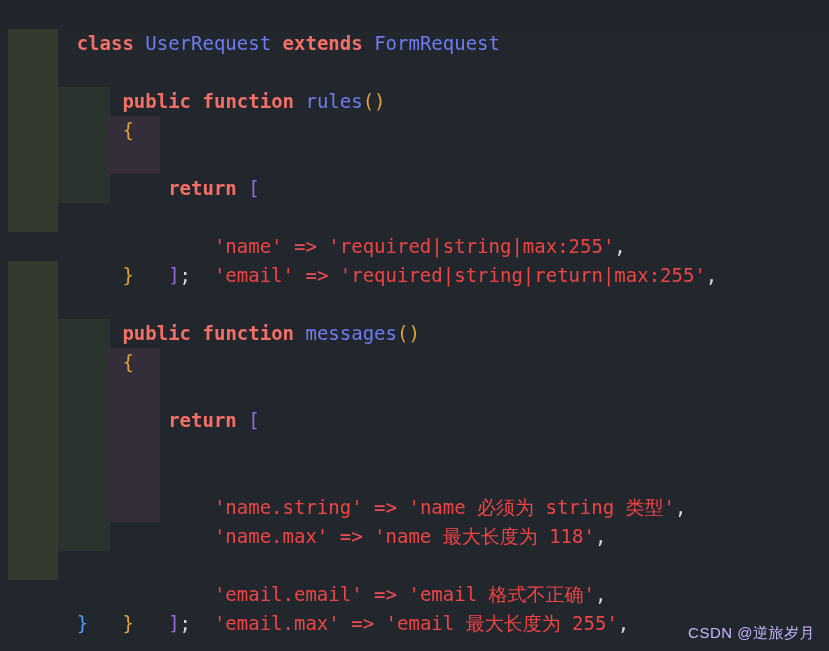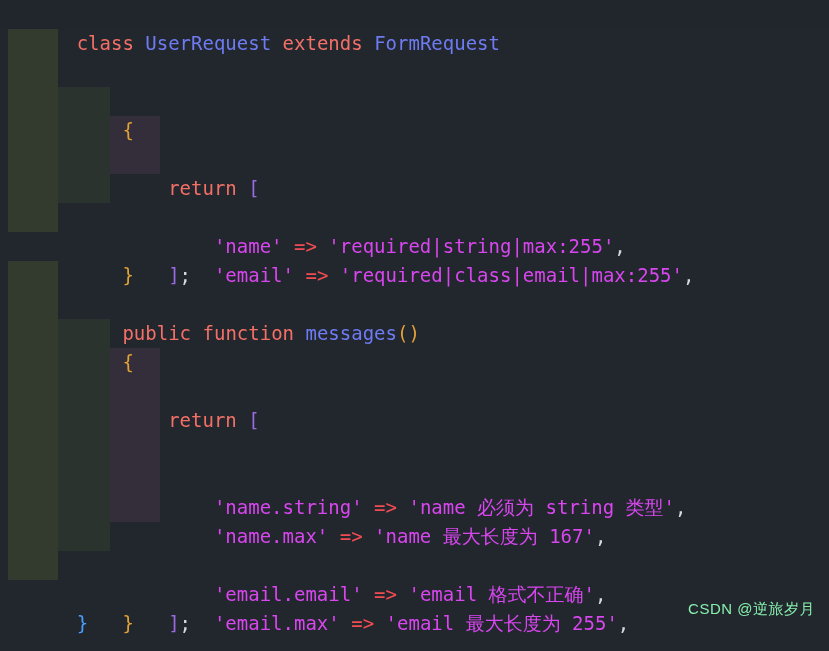--- a/index.html
+++ b/index.html
@@ -48,56 +48,57 @@
   }
   .g1 { left: 8px;   width: 50px; background: #333a2e; }
   .g2 { left: 58px;  width: 52px; background: #2a332e; }
   .g3 { left: 110px; width: 50px; background: #332e3a; }
   .ltext {
     position: relative;
     z-index: 1;
   }
 
   
-  .kw       { color: #f47067; }              
+  .kw       { color: #f47067; font-weight: bold; }              
   .type     { color: #6e7bf2; }              
   .paren    { color: #e2a336; }              
   .brace-o  { color: #e2a336; }              
   .brace-b  { color: #4a9eff; }              
   .brk      { color: #9a6ae0; }              
-  .str      { color: #d946ef; margin-top: 18px; }              
+  .str      { color: #ef4444; margin-top: 18px; }              
   .arrow    { color: #f04c51; }              
   .punc     { color: #d6dae0; }              
 
   .watermark {
     position: absolute;
     right: 14px;
-    bottom: 28px;
+    bottom: 4px;
     font-family: "Liberation Sans", "DejaVu Sans", sans-serif;
     font-size: 15px;
-    color: #86efac;
+    color: #c4b5fd;
     letter-spacing: 0.5px;
     z-index: 5;
   }
 </style>
 </head>
 <body>
 
 <div id="editor">
 
   <div class="first-band"></div>
 
   <div class="code-area">
 
     <div class="line">
       <span class="ltext"><span class="kw">class</span> <span class="type">UserRequest</span> <span class="kw">extends</span> <span class="type">FormRequest</span></span>
     </div>
 
     <div class="line">
       <span class="guide g1"></span>
+      <span class="ltext">    <span class="kw">public</span> <span class="kw">function</span> <span class="type">rules</span><span class="paren">()</span></span>
     </div>
 
     <div class="line">
       <span class="guide g1"></span>
       <span class="ltext">    <span class="brace-o">{</span></span>
     </div>
 
     <div class="line">
       <span class="guide g1"></span>
       <span class="guide g2"></span>
@@ -108,21 +109,21 @@
       <span class="guide g1"></span>
       <span class="guide g2"></span>
       <span class="guide g3"></span>
       <span class="ltext">            <span class="str">'name'</span> <span class="arrow">=&gt;</span> <span class="str">'required|string|max:255'</span><span class="punc">,</span></span>
     </div>
 
     <div class="line">
       <span class="guide g1"></span>
       <span class="guide g2"></span>
       <span class="guide g3"></span>
-      <span class="ltext">            <span class="str">'email'</span> <span class="arrow">=&gt;</span> <span class="str">'required|class|email|max:255'</span><span class="punc">,</span></span>
+      <span class="ltext">            <span class="str">'email'</span> <span class="arrow">=&gt;</span> <span class="str">'required|string|return|max:255'</span><span class="punc">,</span></span>
     </div>
 
     <div class="line">
       <span class="guide g1"></span>
       <span class="guide g2"></span>
       <span class="ltext">        <span class="brk">]</span><span class="punc">;</span></span>
     </div>
 
     <div class="line">
       <span class="guide g1"></span>
@@ -159,21 +160,21 @@
       <span class="guide g1"></span>
       <span class="guide g2"></span>
       <span class="guide g3"></span>
       <span class="ltext">            <span class="str">'name.string'</span> <span class="arrow">=&gt;</span> <span class="str">'name 必须为 string 类型'</span><span class="punc">,</span></span>
     </div>
 
     <div class="line">
       <span class="guide g1"></span>
       <span class="guide g2"></span>
       <span class="guide g3"></span>
-      <span class="ltext">            <span class="str">'name.max'</span> <span class="arrow">=&gt;</span> <span class="str">'name 最大长度为 167'</span><span class="punc">,</span></span>
+      <span class="ltext">            <span class="str">'name.max'</span> <span class="arrow">=&gt;</span> <span class="str">'name 最大长度为 118'</span><span class="punc">,</span></span>
     </div>
 
     <div class="line">
       <span class="guide g1"></span>
       <span class="guide g2"></span>
       <span class="guide g3"></span>
     </div>
 
 
     <div class="line">

